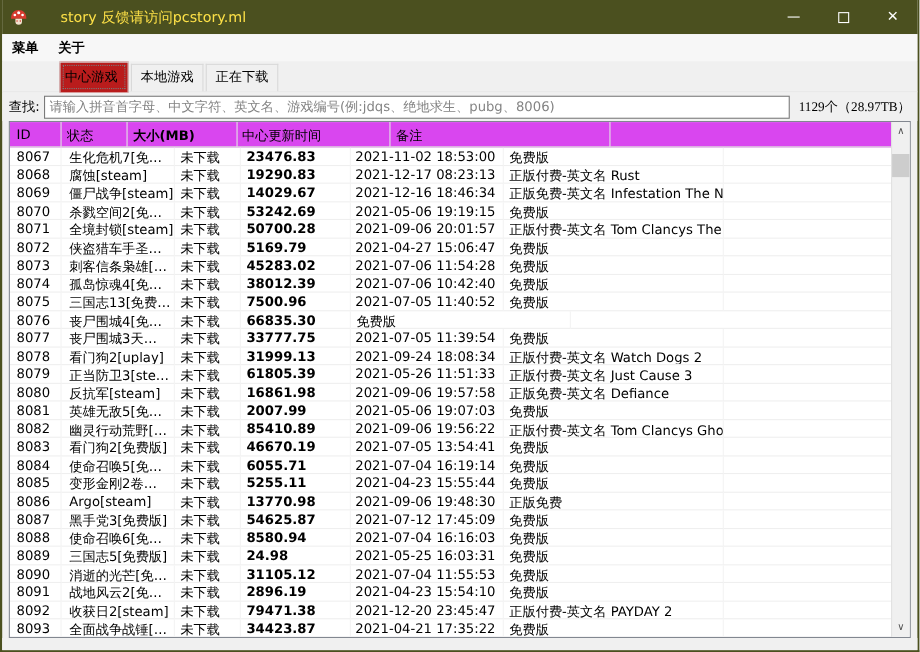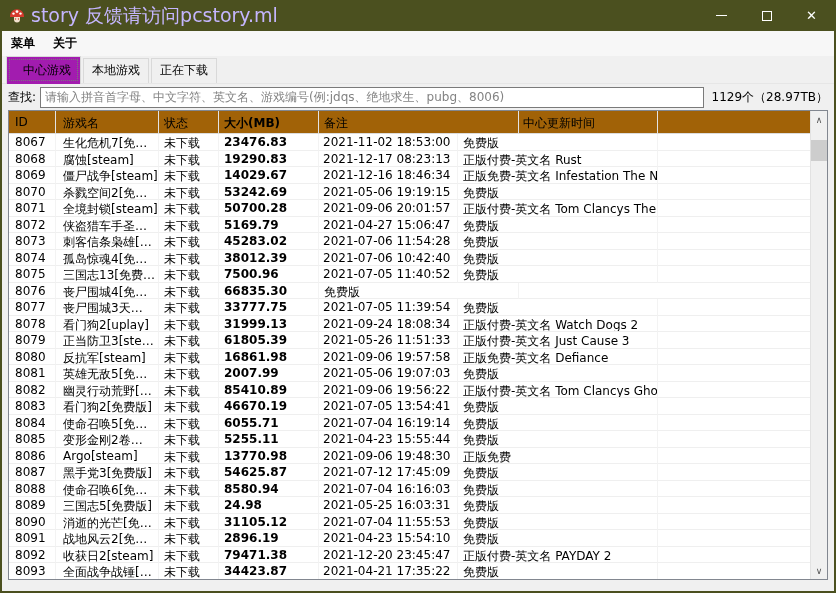--- a/index.html
+++ b/index.html
@@ -11,55 +11,55 @@
   .window {
     width:836px; height:593px; display:flex; flex-direction:column;
     border-left:2px solid #4b501f; border-right:2px solid #4b501f; border-bottom:2px solid #4b501f;
     background:#f0f0f0;
   }
   
   .titlebar {
     height:31px; background:#4b501f; color:#fff; display:flex; align-items:center; flex:0 0 31px;
   }
   .titlebar .appicon { width:16px; height:16px; margin:0 6px 0 7px; flex:0 0 16px; }
-  .titlebar .title { font-size:19px; color:#c4b5fd; white-space:nowrap; }
+  .titlebar .title { font-size:13px; color:#fde047; white-space:nowrap;margin-left:24px; }
   .caption-buttons { margin-left:auto; display:flex; height:31px; }
   .cap-btn { width:45px; height:31px; display:flex; align-items:center; justify-content:center; color:#fff; }
   .glyph-min { width:11px; height:1px; background:#fff; display:block; }
   .glyph-max { width:10px; height:10px; border:1px solid #fff; display:block; }
   .glyph-close { font-size:13px; line-height:1; color:#fff; }
   
   .menubar { height:25px; background:#f7f7f7; display:flex; align-items:center; flex:0 0 25px; }
   .menu-item { padding:4px 9px;font-weight:bold; }
   
   .tabstrip { height:28px; display:flex; align-items:flex-end; padding-left:4px; flex:0 0 28px; border-bottom:1px solid #e6e6e6; background:#f0f0f0; }
   .tab {
     padding:3px 8px 4px 8px; background:#f0f0f0; border:1px solid #d9d9d9; border-bottom:none;
     margin-right:2px; white-space:nowrap;
   }
   .tab.active {
-    background:#a21caf; padding:5px 9px 5px 16px; position:relative; top:1px;
-    outline:1px dotted #7a7a7a; outline-offset:-4px;
+    background:#b91c1c; padding:5px 9px 5px 4px; position:relative; top:1px;
+    outline:1px dotted #7a7a7a; outline-offset:-4px;margin-left:48px;
   }
   
   .searchrow { height:26px; display:flex; align-items:center; padding:0 4px 0 4px; flex:0 0 26px; background:#f0f0f0; }
   .search-label { padding:0 2px 0 2px; white-space:nowrap;text-align:center; }
   .search-input {
     flex:1 1 auto; height:21px; border:1px solid #7a7a7a; background:#fff; font:inherit;
     padding:0 4px; margin-left:2px; outline:none;
   }
   .search-input::placeholder { color:#838383; opacity:1; }
-  .result-count { white-space:nowrap; padding:0 2px 0 8px; }
+  .result-count { white-space:nowrap; padding:0 2px 0 8px;font-family:Liberation Serif, serif; }
   
   .tablewrap {
     margin:0 6px; background:#fff; border:1px solid #828790; flex:0 0 470px;
     display:flex; position:relative; overflow:hidden;
   }
   .tablemain { flex:1 1 auto; display:flex; flex-direction:column; overflow:hidden; }
-  .t-header { display:flex; flex:0 0 23px; background:#a16207; }
+  .t-header { display:flex; flex:0 0 23px; background:#d946ef; }
   .t-header .cell { border-bottom:1px solid #dcdcdc; border-right:1px solid #e3e3e3; padding-top:4px; }
   .t-body { flex:1 1 auto; overflow:hidden; }
   .t-row { display:flex; height:16.5px; }
   .t-row .cell { border-bottom:1px solid #efefef; border-right:1px solid #f3f3f3; padding-top:1px; }
   .cell { white-space:nowrap; overflow:hidden; flex:0 0 auto; }
   .col-id     { width:47px;  padding-left:6px; }
   .col-name   { width:103px; padding-left:7px; }
   .col-status { width:60px;  padding-left:5px; }
   .col-size   { width:100px; padding-left:5px;font-weight:bold; }
   .col-time   { width:139px; padding-left:4px; }
@@ -117,25 +117,24 @@
   <div class="searchrow">
     <span class="search-label">查找:</span>
     <input class="search-input" type="text" placeholder="请输入拼音首字母、中文字符、英文名、游戏编号(例:jdqs、绝地求生、pubg、8006)" style="">
     <span class="result-count">1129个（28.97TB）</span>
   </div>
 
   <div class="tablewrap">
     <div class="tablemain">
       <div class="t-header">
         <div class="cell col-id">ID</div>
-        <div class="cell col-name">游戏名</div>
         <div class="cell col-status">状态</div>
         <div class="cell col-size">大小(MB)</div>
+        <div class="cell col-time">中心更新时间</div>
         <div class="cell col-remark">备注</div>
-        <div class="cell col-time">中心更新时间</div>
         <div class="cell col-extra"></div>
       </div>
       <div class="t-body">
           <div class="t-row">
             <div class="cell col-id">8067</div>
             <div class="cell col-name">生化危机7[免…</div>
             <div class="cell col-status">未下载</div>
             <div class="cell col-size">23476.83</div>
             <div class="cell col-time">2021-11-02 18:53:00</div>
             <div class="cell col-remark">免费版</div>

